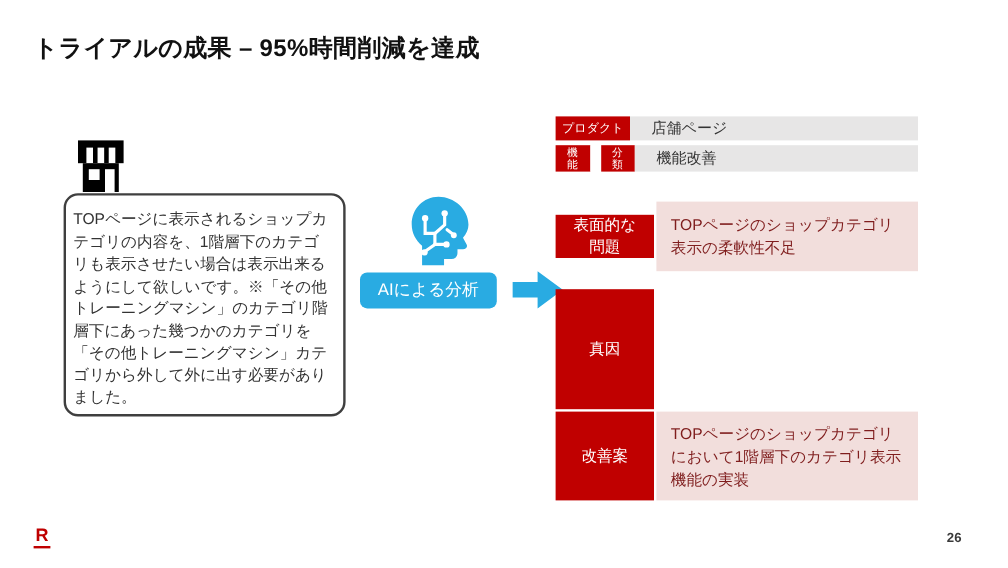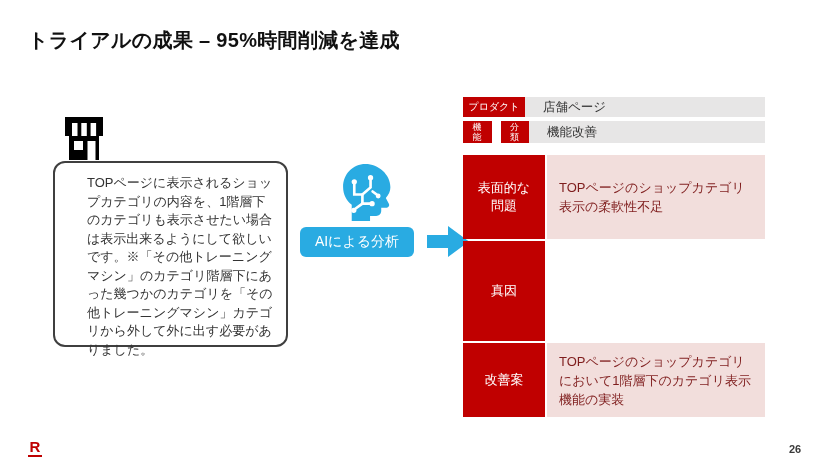--- a/index.html
+++ b/index.html
@@ -11,21 +11,21 @@
   .title {
     position:absolute; left:28px; top:27px;
     font-size:20px; font-weight:bold; color:#111; letter-spacing:.3px;
   }
   
   .store-icon { position:absolute; left:60px; top:114px; width:48px; height:48px; }
   
   .bubble {
     position:absolute; left:53px; top:161px; width:235px; height:186px;
     border:2px solid #3f3f3f; border-radius:12px; background:#fff;
-    padding:11px 13px 0 32px;
+    padding:11px 13px 0 6px;
   }
   .bubble-text { font-size:13px; line-height:18.5px; color:#333; }
   
   .head-icon { position:absolute; left:340px; top:163px; width:55px; height:59px; }
   .ai-pill {
     position:absolute; left:300px; top:227px; width:114px; height:30px;
     background:#29ABE2; border-radius:6px; color:#fff; font-size:14px;
     display:flex; align-items:center; justify-content:center;
   }
   .block-arrow { position:absolute; left:427px; top:225px; width:43px; height:33px; }
@@ -56,21 +56,21 @@
   .arow-label {
     width:82px; background:#C00000; color:#fff; font-size:13px; line-height:18px;
     display:flex; align-items:center; justify-content:center; text-align:center;
   }
   .arow-label span { display:inline-block; width:58px; }
   .arow-text {
     flex:1; margin-left:2px; background:#F2DEDC; color:#7f1d1d;
     font-size:13px; line-height:19px; padding:10px 14px 10px 12px;
     display:flex; align-items:center;
   }
-  .h65 { height:84px; } .h100 { height:100px; } .h74 { height:74px; }
+  .h65 { height:84px;align-items:center; } .h100 { height:100px; } .h74 { height:74px; }
   
   .logo { position:absolute; left:28px; top:439px; width:14px; text-align:center; }
   .logo-r { font-size:15px; font-weight:800; color:#BF0000; line-height:15px; display:block; }
   .logo-bar { display:block; height:2px; background:#BF0000; margin-top:1px; }
   .page-num { position:absolute; left:789px; top:443px; font-size:11px; font-weight:bold; color:#3a3a3a; }
 </style>
 </head>
 <body>
 
 <div class="slide">

